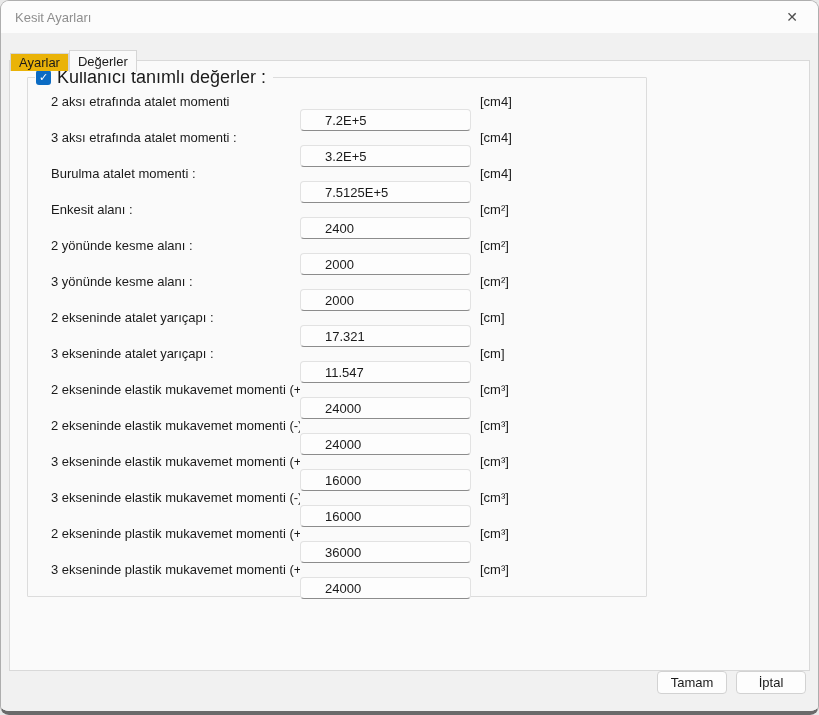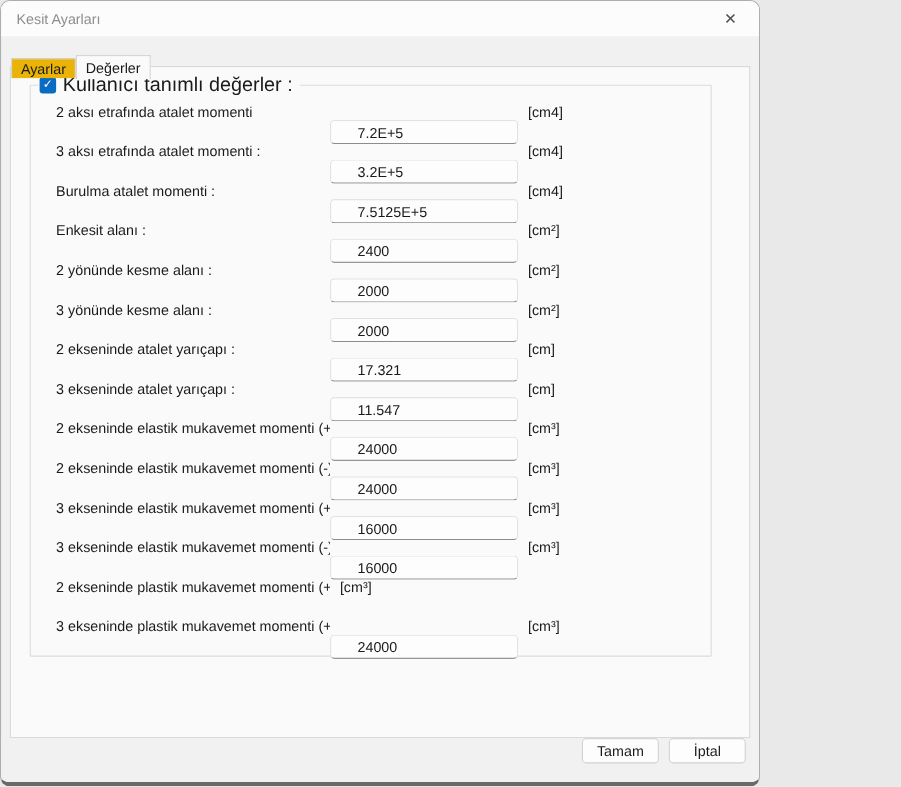--- a/index.html
+++ b/index.html
@@ -6,21 +6,21 @@
     --accent:#0b6bc3;
     --dialog-bg:#f1f1f1;
     --titlebar-bg:#fcfcfc;
     --page-bg:#fafafa;
     --line:#dcdcdc;
     --text:#1a1a1a;
   }
   *{margin:0;padding:0;box-sizing:border-box;}
   html,body{background:#e9e9e9;font-family:"Liberation Sans","DejaVu Sans",sans-serif;}
   .window{
-    position:relative;width:691px;height:715px;
+    position:relative;width:819px;height:715px;
     background:var(--dialog-bg);
     border:1px solid #aeaeae;border-bottom:4px solid #6a6a6a;
     border-radius:9px;overflow:hidden;
   }
   
   .titlebar{
     position:absolute;left:0;top:0;right:0;height:32px;
     background:var(--titlebar-bg);
     display:flex;align-items:center;padding-left:14px;
   }
@@ -177,20 +177,21 @@
   </div>
 
   <div class="row">
     <span class="f-label">3 ekseninde elastik mukavemet momenti (-) :</span>
     <input class="f-input" type="text" value="16000" style="">
     <span class="f-unit">[cm³]</span>
   </div>
 
   <div class="row">
     <span class="f-label">2 ekseninde plastik mukavemet momenti (+) :</span>
+    <input class="f-input" type="text" value="36000" style="">
     <span class="f-unit">[cm³]</span>
   </div>
 
   <div class="row">
     <span class="f-label">3 ekseninde plastik mukavemet momenti (+) :</span>
     <input class="f-input" type="text" value="24000" style="">
     <span class="f-unit">[cm³]</span>
   </div>
 </div>
     </div>

